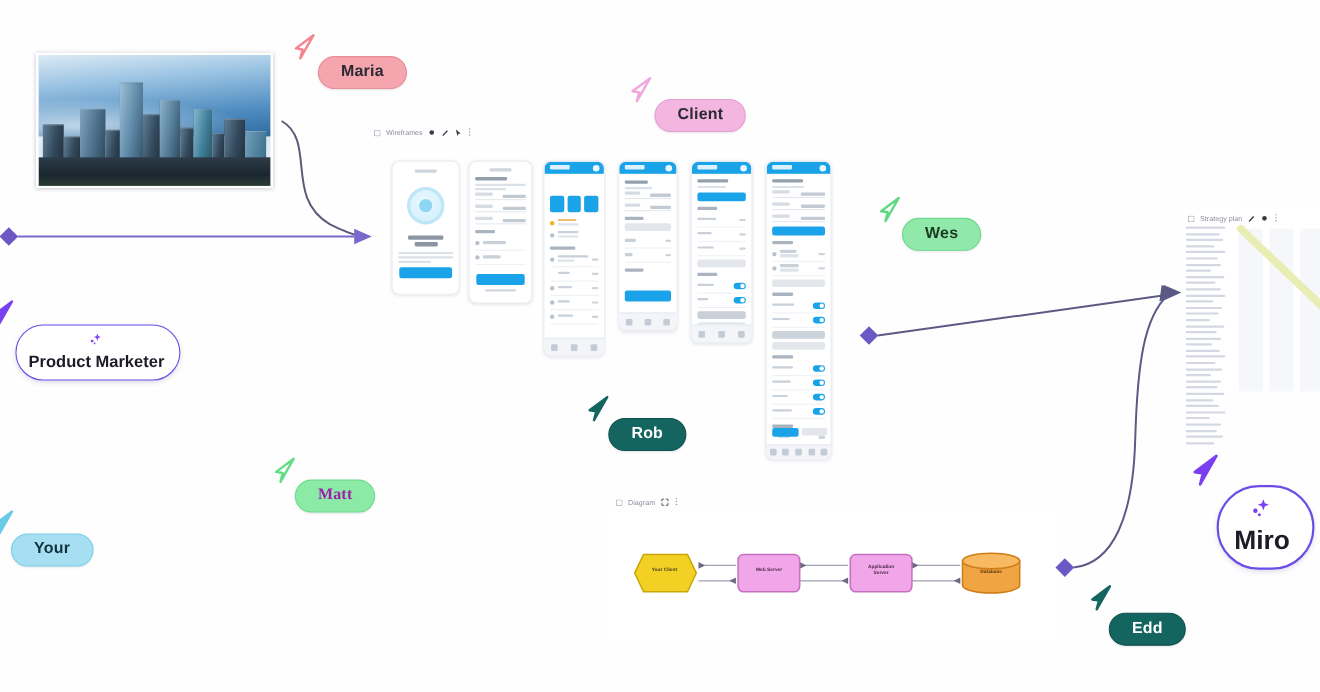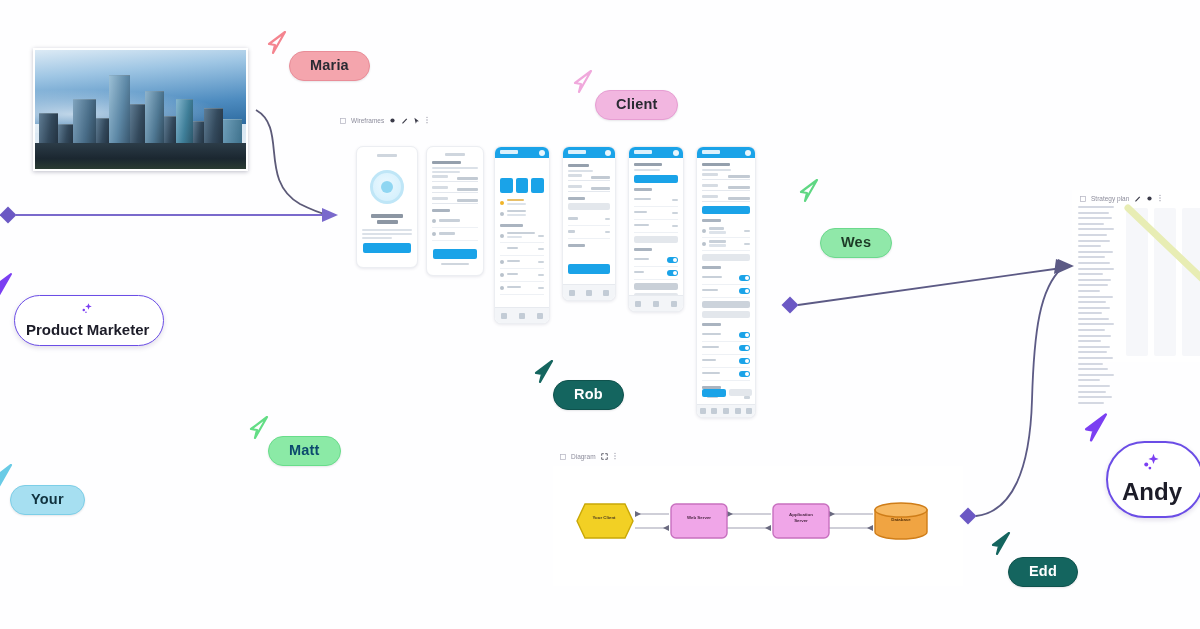--- a/index.html
+++ b/index.html
@@ -757,35 +757,35 @@
     <svg class="cursor-arrow" style="left:572px; top:69px;" viewBox="0 0 22 26">
       <path d="M19 2 L3 14 L9 15 L7 23 Z" fill="none" stroke="#f0a8dc" stroke-width="2.2" stroke-linejoin="round"></path>
     </svg>
     <div class="cursor-pill" style="left:595px; top:90px; background:#f2b6e0; color:#2a2a33; border:1.5px solid #e79ed3;">Client</div>
   </div>
 
   <div class="cursor-group">
     <svg class="cursor-arrow" style="left:798px; top:178px;" viewBox="0 0 22 26">
       <path d="M19 2 L3 14 L9 15 L7 23 Z" fill="none" stroke="#5fd783" stroke-width="2.2" stroke-linejoin="round"></path>
     </svg>
-    <div class="cursor-pill" style="left:820px; top:198px; background:#90e8a9; color:#1d3a26; border:1.5px solid #6cd98d;margin-top:30px;">Wes</div>
+    <div class="cursor-pill" style="left:820px; top:198px; background:#90e8a9; color:#1d3a26; border:1.5px solid #6cd98d;">Wes</div>
   </div>
 
   <div class="cursor-group">
     <svg class="cursor-arrow" style="left:533px; top:359px;" viewBox="0 0 22 26">
       <path d="M19 2 L3 14 L9 15 L7 23 Z" fill="#14655f" stroke="#14655f" stroke-width="2.2" stroke-linejoin="round"></path>
     </svg>
     <div class="cursor-pill" style="left:553px; top:380px; background:#14655f; color:#ffffff; border:1.5px solid #0f524d;">Rob</div>
   </div>
 
   <div class="cursor-group">
     <svg class="cursor-arrow" style="left:248px; top:415px;" viewBox="0 0 22 26">
       <path d="M19 2 L3 14 L9 15 L7 23 Z" fill="none" stroke="#63dd85" stroke-width="2.2" stroke-linejoin="round"></path>
     </svg>
-    <div class="cursor-pill" style="left:268px; top:436px; background:#8beaa6; color:#0c4a6e; border:1.5px solid #68dd8a;">Matt</div>
+    <div class="cursor-pill" style="left:268px; top:436px; background:#8beaa6; color:#a21caf; border:1.5px solid #68dd8a;font-family:Liberation Serif, serif;">Matt</div>
   </div>
 
   <div class="cursor-group">
     <svg class="cursor-arrow" style="left:-8px; top:463px;" viewBox="0 0 22 26">
       <path d="M19 2 L3 14 L9 15 L7 23 Z" fill="#69cbe6" stroke="#69cbe6" stroke-width="2.2" stroke-linejoin="round"></path>
     </svg>
     <div class="cursor-pill" style="left:10px; top:485px; background:#a6dff1; color:#10323f; border:1.5px solid #7ccee7;">Your</div>
   </div>
 
   <div class="cursor-group">
@@ -809,16 +809,16 @@
 
   <svg class="cursor-arrow" style="position:absolute; left:1082px; top:412px; width:28px; height:32px; z-index:61;" viewBox="0 0 22 26">
     <path d="M19 2 L3 14 L9 15 L7 23 Z" fill="#7b3ff2" stroke="#7b3ff2" stroke-width="2" stroke-linejoin="round"></path>
   </svg>
   <div class="pill-badge" style="left:1106px; top:441px; padding:9px 20px 10px 14px; border-width:2px;">
     <svg class="sparkle" width="20" height="20" viewBox="0 0 16 16">
       <path d="M9.2 1.4 L10.3 4.4 L13.3 5.5 L10.3 6.6 L9.2 9.6 L8.1 6.6 L5.1 5.5 L8.1 4.4 Z" fill="#7b3ff2"></path>
       <circle cx="3.4" cy="9.9" r="1.6" fill="#7b3ff2"></circle>
       <circle cx="6.3" cy="12.8" r="1.1" fill="#7b3ff2"></circle>
     </svg>
-    <span class="label" style="font-size:24px;">Andy</span>
+    <span class="label" style="font-size:24px;">Miro</span>
   </div>
 
 </div>
 
 </body></html>

